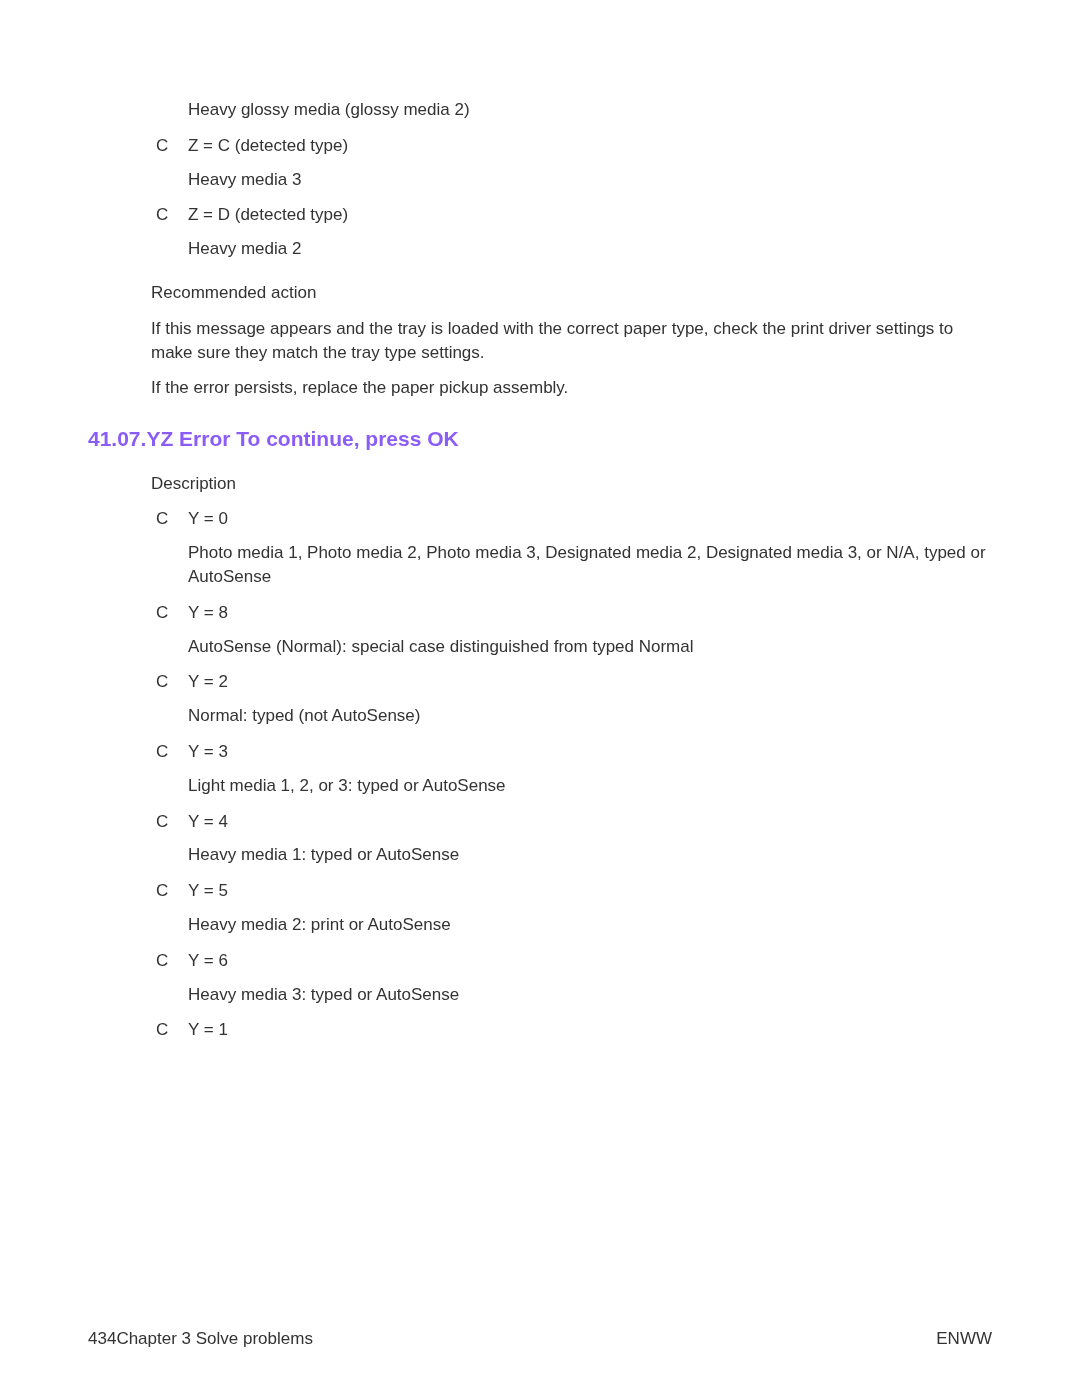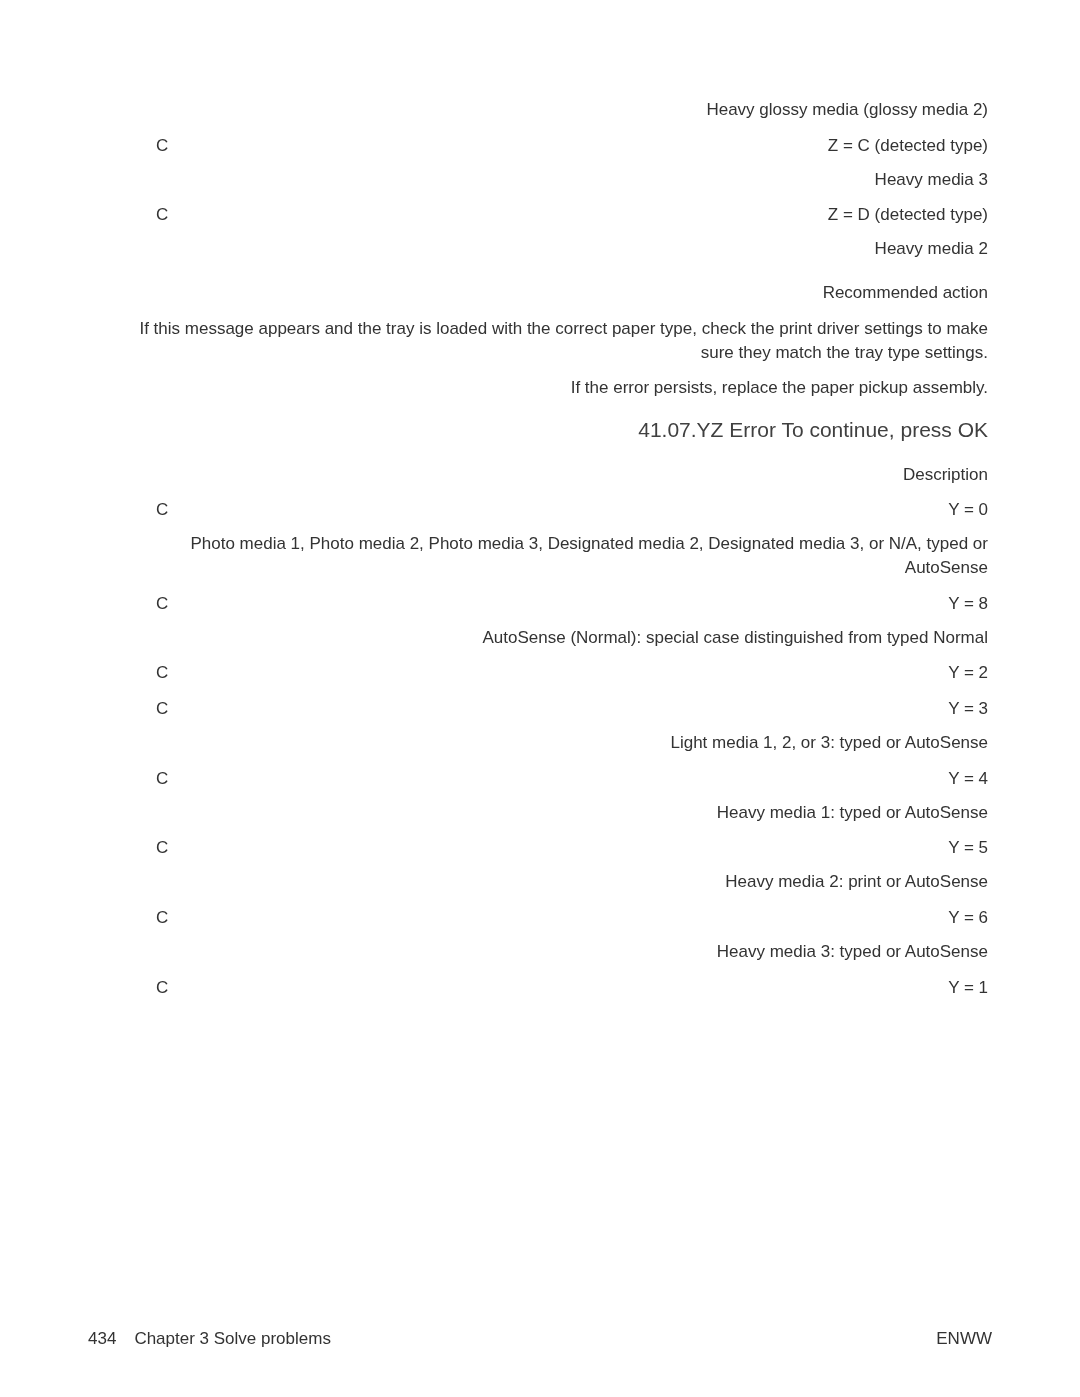--- a/index.html
+++ b/index.html
@@ -1,45 +1,44 @@
 <!DOCTYPE html>
 <html><head>
   <meta charset="utf-8">
   <style>
     * {
       margin: 0;
       padding: 0;
       box-sizing: border-box;
-      text-align: right;
     }
     body {
       font-family: Arial, Helvetica, sans-serif;
       background: #ffffff;
       width: 1080px;
       height: 1397px;
       position: relative;
       color: #333333;
       font-size: 17px;
       line-height: 1.4;
     }
     .page-content {
       position: absolute;
       left: 88px;
       top: 88px;
       width: 900px;
     }
     .heading {
-      color: #404040;
+      color: #8b5cf6;
       font-size: 21px;
-      font-weight: normal;
-      margin-top: 15px;
+      font-weight: bold;
+      margin-top: 24px;
       margin-bottom: 18px;
     }
     .indent-1 {
-      margin-left: 48px;
+      margin-left: 63px;
     }
     .indent-2 {
       margin-left: 100px;
     }
     .para {
       margin-bottom: 12px;
     }
     .para-nested {
       margin-top: 10px;
       margin-bottom: 12px;
@@ -59,21 +58,20 @@
       bottom: 46px;
       left: 88px;
       right: 88px;
       display: flex;
       justify-content: space-between;
       align-items: baseline;
       font-size: 17px;
     }
     .footer-left {
       display: flex;
-      gap: 18px;
     }
     .section-block {
       margin-bottom: 10px;
     }
     .gap-small { height: 8px; }
   </style>
 </head>
 <body>
 
 <div class="page-content">
@@ -113,20 +111,21 @@
     <div class="indent-2 bullet-item">
       <span class="bullet-marker">C</span>
       <span>Y = 8</span>
     </div>
     <div class="indent-2 para-nested">AutoSense (Normal): special case distinguished from typed Normal</div>
 
     <div class="indent-2 bullet-item">
       <span class="bullet-marker">C</span>
       <span>Y = 2</span>
     </div>
+    <div class="indent-2 para-nested">Normal: typed (not AutoSense)</div>
 
     <div class="indent-2 bullet-item">
       <span class="bullet-marker">C</span>
       <span>Y = 3</span>
     </div>
     <div class="indent-2 para-nested">Light media 1, 2, or 3: typed or AutoSense</div>
 
     <div class="indent-2 bullet-item">
       <span class="bullet-marker">C</span>
       <span>Y = 4</span>

